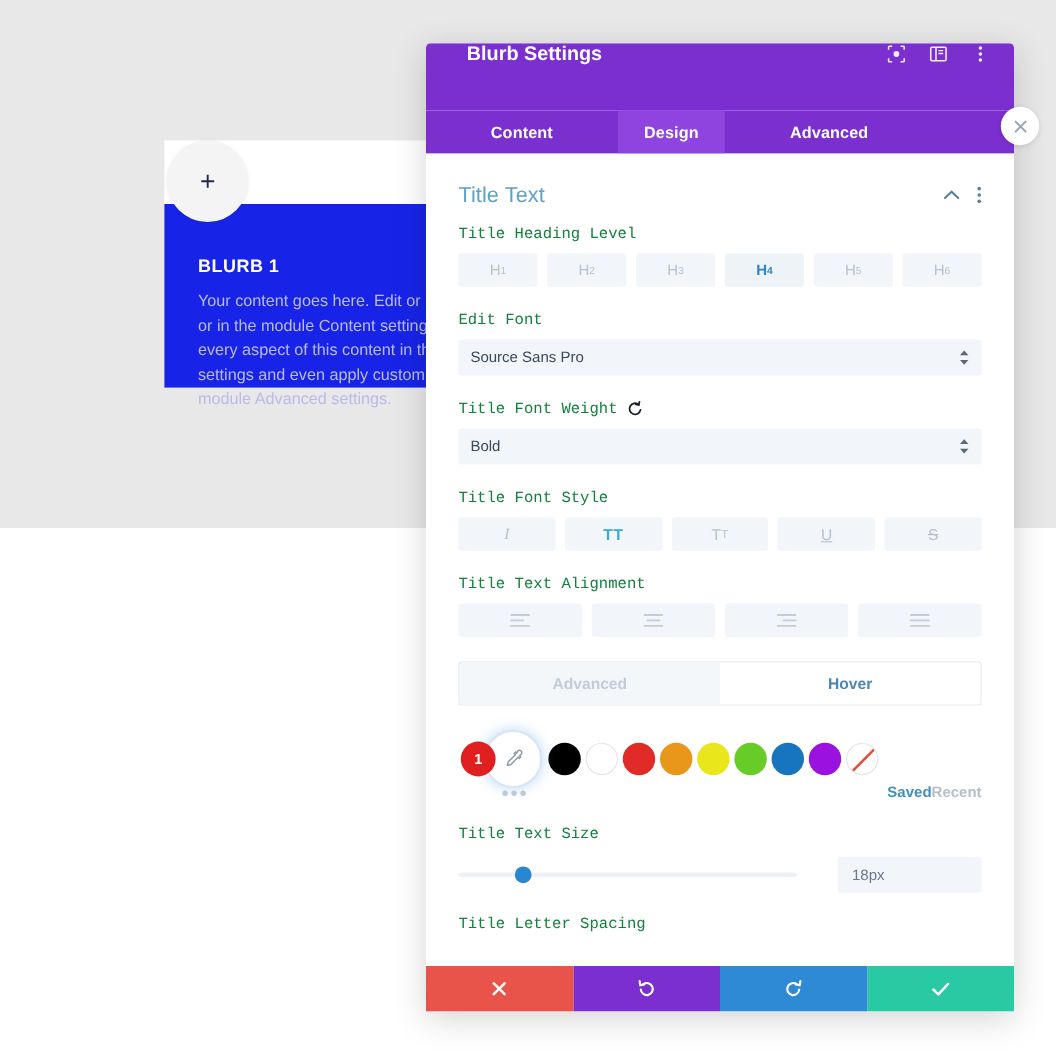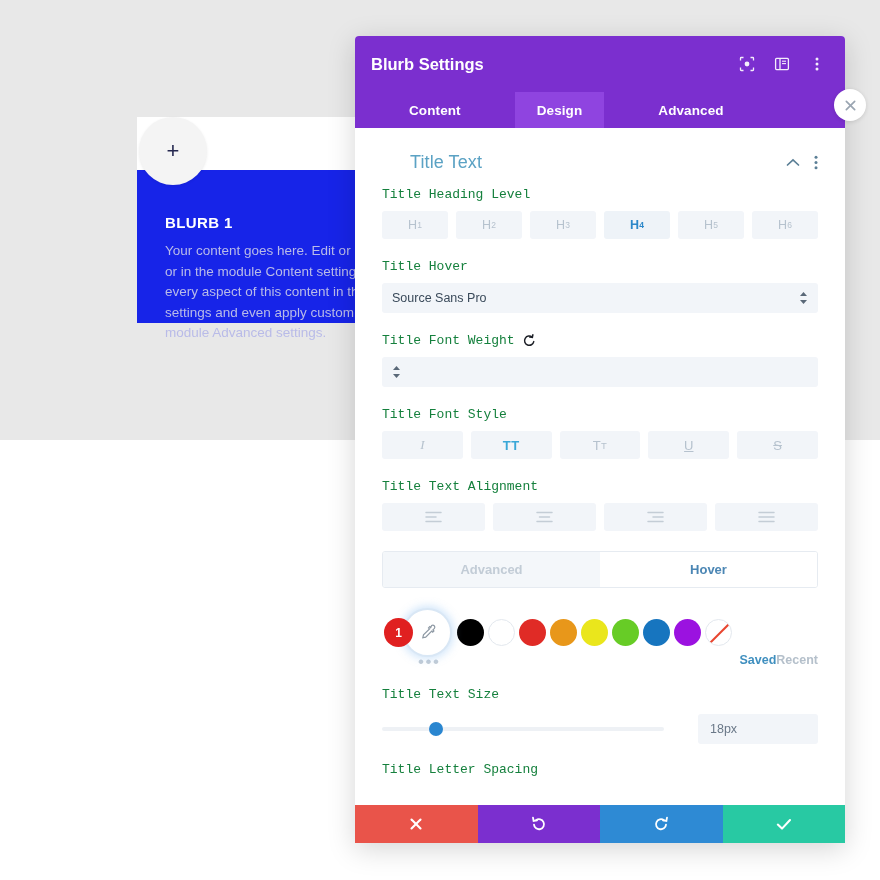--- a/index.html
+++ b/index.html
@@ -88,22 +88,22 @@
     background: #ffffff;
     border-radius: 4px 4px 0 0;
     box-shadow: 0 6px 28px rgba(0,0,0,.17);
     z-index: 5;
     overflow: hidden;
     display: flex; flex-direction: column;
   }
   .modal-header {
     height: 56px;
     background: #7b2fcf;
-    display: flex; align-items: center;
-    padding: 0 20px 0 16px;
+    display: flex; align-items: flex-start;
+    padding: 0 20px 0 34px;
     flex: 0 0 auto;
   }
   .modal-title {
     color: #ffffff; font-size: 16.5px; font-weight: bold;
     flex: 1 1 auto;
   }
   .hdr-icons { display: flex; align-items: center; gap: 18px; }
   .hdr-icon { width: 17px; height: 17px; display: flex; align-items: center; justify-content: center; opacity: .92; }
   .hdr-icon svg { display: block; }
 
@@ -131,21 +131,20 @@
   }
   .scroll-inner { padding: 0 27px 10px 27px; }
 
   .section-head {
     display: flex; align-items: center;
     padding: 24px 0 14px 0;
   }
   .section-title {
     color: #5ba2c4; font-size: 18px; flex: 1 1 auto;
     letter-spacing: .1px;
-    margin-left: 28px;
   }
   .section-icons { display: flex; align-items: center; gap: 14px; }
   .chev-up, .dots-v { display: flex; align-items: center; justify-content: center; }
 
   .field { margin-bottom: 20px; }
   .field-label {
     font-size: 13px; color: #15803d; font-weight: normal;
     margin-bottom: 9px; display: flex; align-items: center; gap: 8px; font-family: Liberation Mono, monospace;
   }
   .reset-ico { display: inline-flex; }
@@ -377,21 +376,21 @@
             <div class="opt-btn">H<sub>1</sub></div>
             <div class="opt-btn">H<sub>2</sub></div>
             <div class="opt-btn">H<sub>3</sub></div>
             <div class="opt-btn active">H<sub>4</sub></div>
             <div class="opt-btn">H<sub>5</sub></div>
             <div class="opt-btn">H<sub>6</sub></div>
           </div>
         </div>
 
         <div class="field">
-          <div class="field-label">Title Hover</div>
+          <div class="field-label">Edit Font</div>
           <div class="select-box">
             <span class="val">Source Sans Pro</span>
             <span class="select-arrows">
               <svg width="9" height="14" viewBox="0 0 9 14" fill="#5a6878">
                 <polygon points="4.5,1 8,5 1,5"></polygon>
                   <polygon points="4.5,13 8,9 1,9"></polygon>
               </svg>
             </span>
           </div>
         </div>
@@ -400,20 +399,21 @@
           <div class="field-label">
             <span>Title Font Weight</span>
             <span class="reset-ico">
               <svg width="13" height="13" viewBox="0 0 14 14" fill="none" stroke="#1c1f26" stroke-width="1.6" stroke-linecap="round">
                 <path d="M11.6 8.2A5 5 0 1 1 9.9 3.3"></path>
                 <polyline points="10.6,0.9 10.1,3.7 7.3,3.3"></polyline>
               </svg>
             </span>
           </div>
           <div class="select-box">
+            <span class="val">Bold</span>
             <span class="select-arrows">
               <svg width="9" height="14" viewBox="0 0 9 14" fill="#5a6878">
                 <polygon points="4.5,1 8,5 1,5"></polygon>
                   <polygon points="4.5,13 8,9 1,9"></polygon>
               </svg>
             </span>
           </div>
         </div>
 
         <div class="field">

